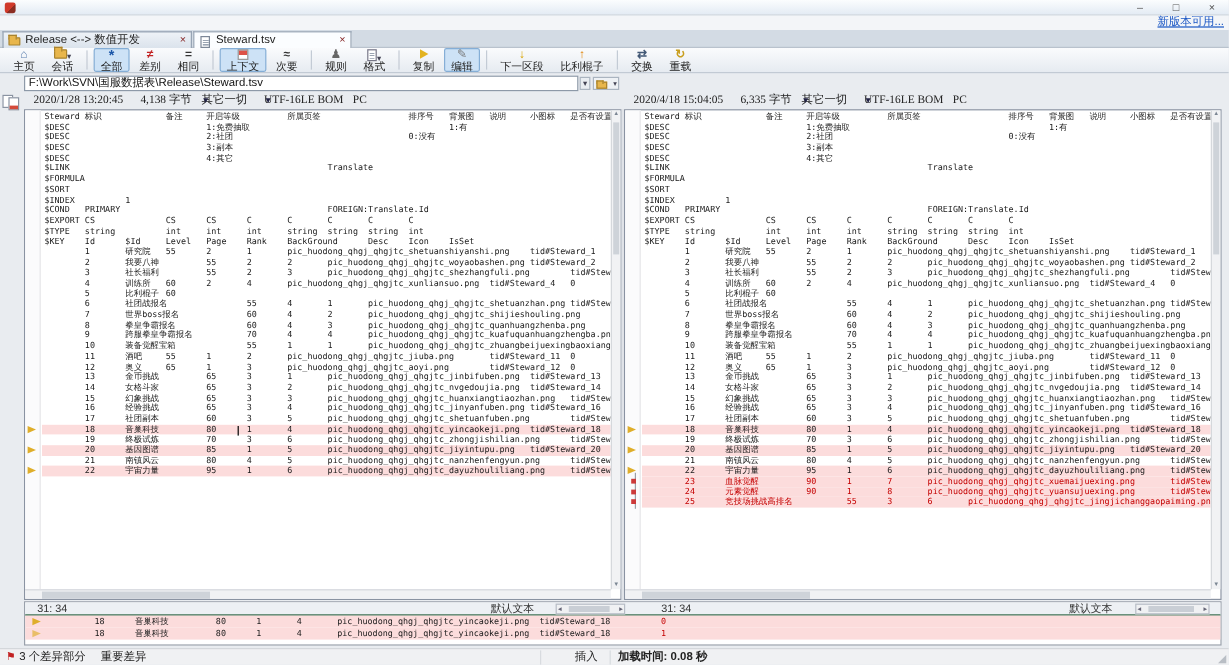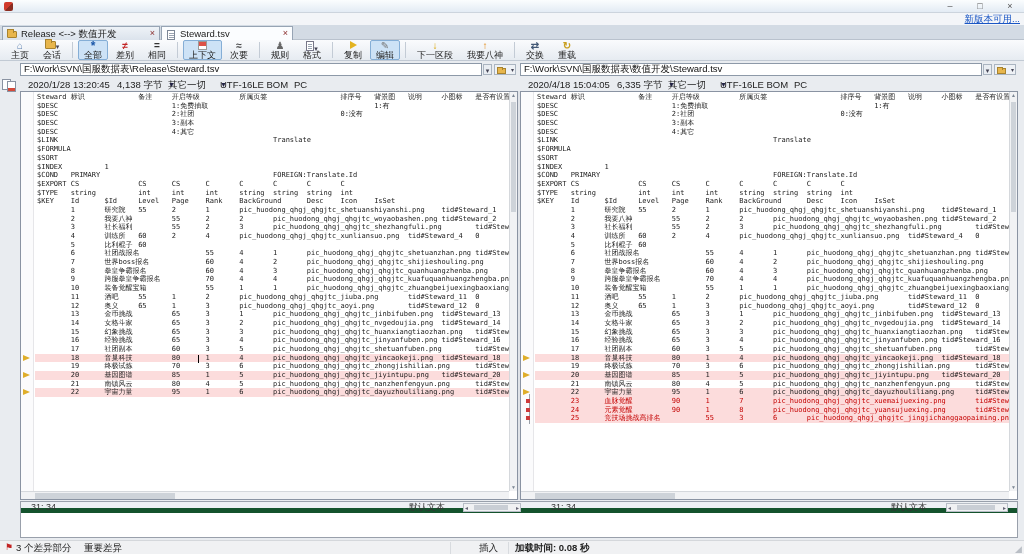--- a/index.html
+++ b/index.html
@@ -79,21 +79,21 @@
     text-align:center; color:#445; background:#e9edf2; border:1px solid #aab4c0; }
   .pfold { position:absolute; right:2px; top:1px; width:22px; height:11px; background:#eef1f5; border:1px solid #aab4c0; }
   .pfold .fico2 { position:absolute; left:2px; top:3px; width:9px; height:6px; background:#e8b64c; border:1px solid #a8832f; }
   .pfold .fico2::before { content:""; position:absolute; left:-1px; top:-2px; width:4px; height:2px; background:#e8b64c; border:1px solid #a8832f; border-bottom:none; }
   .pfold .pv { position:absolute; right:1px; top:1px; font-size:6px; color:#445; }
 
   
   .inforow { position:absolute; top:79px; height:11px; font-size:9.5px; line-height:11px; color:#222; }
   #inforow-left { left:20px; width:498px; }
   #inforow-right { left:520px; width:498px; }
-  .inforow span { position:absolute; white-space:nowrap; }
+  .inforow span { position:absolute; white-space:nowrap;font-family:Liberation Serif, serif; }
   .i-date { left:8px; } .i-size { left:97px; } .i-filter { left:148px; } .i-enc { left:200px; } .i-plat { left:274px; }
   .dd { font-size:7px; color:#224; }
 
   
   .panel { position:absolute; top:91px; height:409px; background:#fff; border:1px solid #8a93a2; }
   #panel-left { left:20px; width:498px; }
   #panel-right { left:520px; width:498px; }
   .gutter { position:absolute; left:0; top:0; bottom:8px; width:13px; background:#fbfbfc; border-right:1px solid #e6e6e9; }
   .rowsbox { position:absolute; left:14px; top:1px; right:8px; bottom:8px; overflow:hidden; }
   .crow { height:8.7px; line-height:8.7px; font-family:"DejaVu Sans Mono", monospace; font-size:7px;
@@ -113,21 +113,21 @@
 
   
   .sessicon { position:absolute; left:2px; top:79px; width:16px; height:13px; }
   .pg { position:absolute; width:9px; height:11px; background:#fff; border:1px solid #8a93a2; }
   .pg1 { left:0; top:0; }
   .pg2 { left:5px; top:2px; }
   .pg2::after { content:""; position:absolute; left:0; bottom:0; width:100%; height:3px; background:#d44a3a; }
 
   
   .detail { position:absolute; left:20px; top:501px; width:998px; height:37px; background:#fff; border:1px solid #99a0ab; }
-  .dhead { position:absolute; left:0; top:0; right:0; height:11px; background:#edf0f4; border-bottom:5px solid #14532d;
+  .dhead { position:absolute; left:0; top:0; right:0; height:11px; background:#edf0f4; border-bottom:1px solid #14532d;
     font-size:9px; line-height:10px; color:#333; }
   .dhead span { position:absolute; white-space:nowrap; }
   .dpos-l { left:10px; } .dtype-l { left:388px; }
   .dpos-r { left:530px; } .dtype-r { left:870px; }
   .dsb { position:absolute; top:1px; height:9px; background:#f0f1f3; border:1px solid #b7bdc6; }
   .dsb-l { left:442px; width:58px; } .dsb-r { left:925px; width:62px; }
   .dthumb { position:absolute; top:1px; bottom:1px; left:10px; right:12px; background:#c9ced5; }
   .dsb .da { position:absolute; top:0; font-size:6px; line-height:8px; color:#667; }
   .da-l { left:1px; } .da-r { right:1px; }
   .drow { position:absolute; left:0; right:0; height:10px; line-height:10px; background:#fcdcdc;
@@ -236,48 +236,40 @@
       <span class="ticon ic-edit">✎</span>
       <span class="tlbl">编辑</span>
     </div>
     <div class="tsep"></div>
     <div class="tbtn">
       <span class="ticon ic-next">↓</span>
       <span class="tlbl">下一区段</span>
     </div>
     <div class="tbtn">
       <span class="ticon ic-prev">↑</span>
-      <span class="tlbl">我要八神</span>
+      <span class="tlbl">比利棍子</span>
     </div>
     <div class="tsep"></div>
     <div class="tbtn">
       <span class="ticon ic-swap">⇄</span>
       <span class="tlbl">交换</span>
     </div>
     <div class="tbtn">
       <span class="ticon ic-reload">↻</span>
       <span class="tlbl">重载</span>
     </div>
   </div>
 
   <div class="sessicon">
     <div class="pg pg1"></div>
     <div class="pg pg2"></div>
   </div>
 
   <div class="pathbar" id="pathbar-left">
     <input class="pathinput" value="F:\Work\SVN\国服数据表\Release\Steward.tsv" style="">
-    <div class="pdrop">▾</div>
-    <div class="pfold">
-      <span class="fico2"></span>
-        <span class="pv">▾</span>
-    </div>
-  </div>
-  <div class="pathbar" id="pathbar-right">
-    <input class="pathinput" value="F:\Work\SVN\国服数据表\数值开发\Steward.tsv" style="">
     <div class="pdrop">▾</div>
     <div class="pfold">
       <span class="fico2"></span>
         <span class="pv">▾</span>
     </div>
   </div>
 
   <div class="inforow" id="inforow-left">
     <span class="i-date">2020/1/28 13:20:45</span>
     <span class="i-size">4,138 字节</span>
@@ -429,20 +421,22 @@
           <span class="da da-r">▸</span>
       </div>
       <span class="dpos-r">31: 34</span>
       <span class="dtype-r">默认文本</span>
       <div class="dsb dsb-r">
         <span class="da da-l">◂</span>
           <div class="dthumb"></div>
           <span class="da da-r">▸</span>
       </div>
     </div>
+    <div class="drow" id="drow0"><span class="dmark"></span><span>	18	音巢科技		80	1	4	pic_huodong_qhgj_qhgjtc_yincaokeji.png	tid#Steward_18		</span><span class="hl">0</span></div>
+    <div class="drow" id="drow1"><span class="dmark"></span><span>	18	音巢科技		80	1	4	pic_huodong_qhgj_qhgjtc_yincaokeji.png	tid#Steward_18		</span><span class="hl">1</span></div>
   </div>
 
   <div class="statusbar">
     <span class="st-flag">⚑</span>
     <span class="st-diffs">3 个差异部分</span>
     <span class="st-imp">重要差异</span>
     <span class="st-sep" style="left:450px"></span>
     <span class="st-mode">插入</span>
     <span class="st-sep" style="left:508px"></span>
     <span class="st-load">加载时间: 0.08 秒</span>

